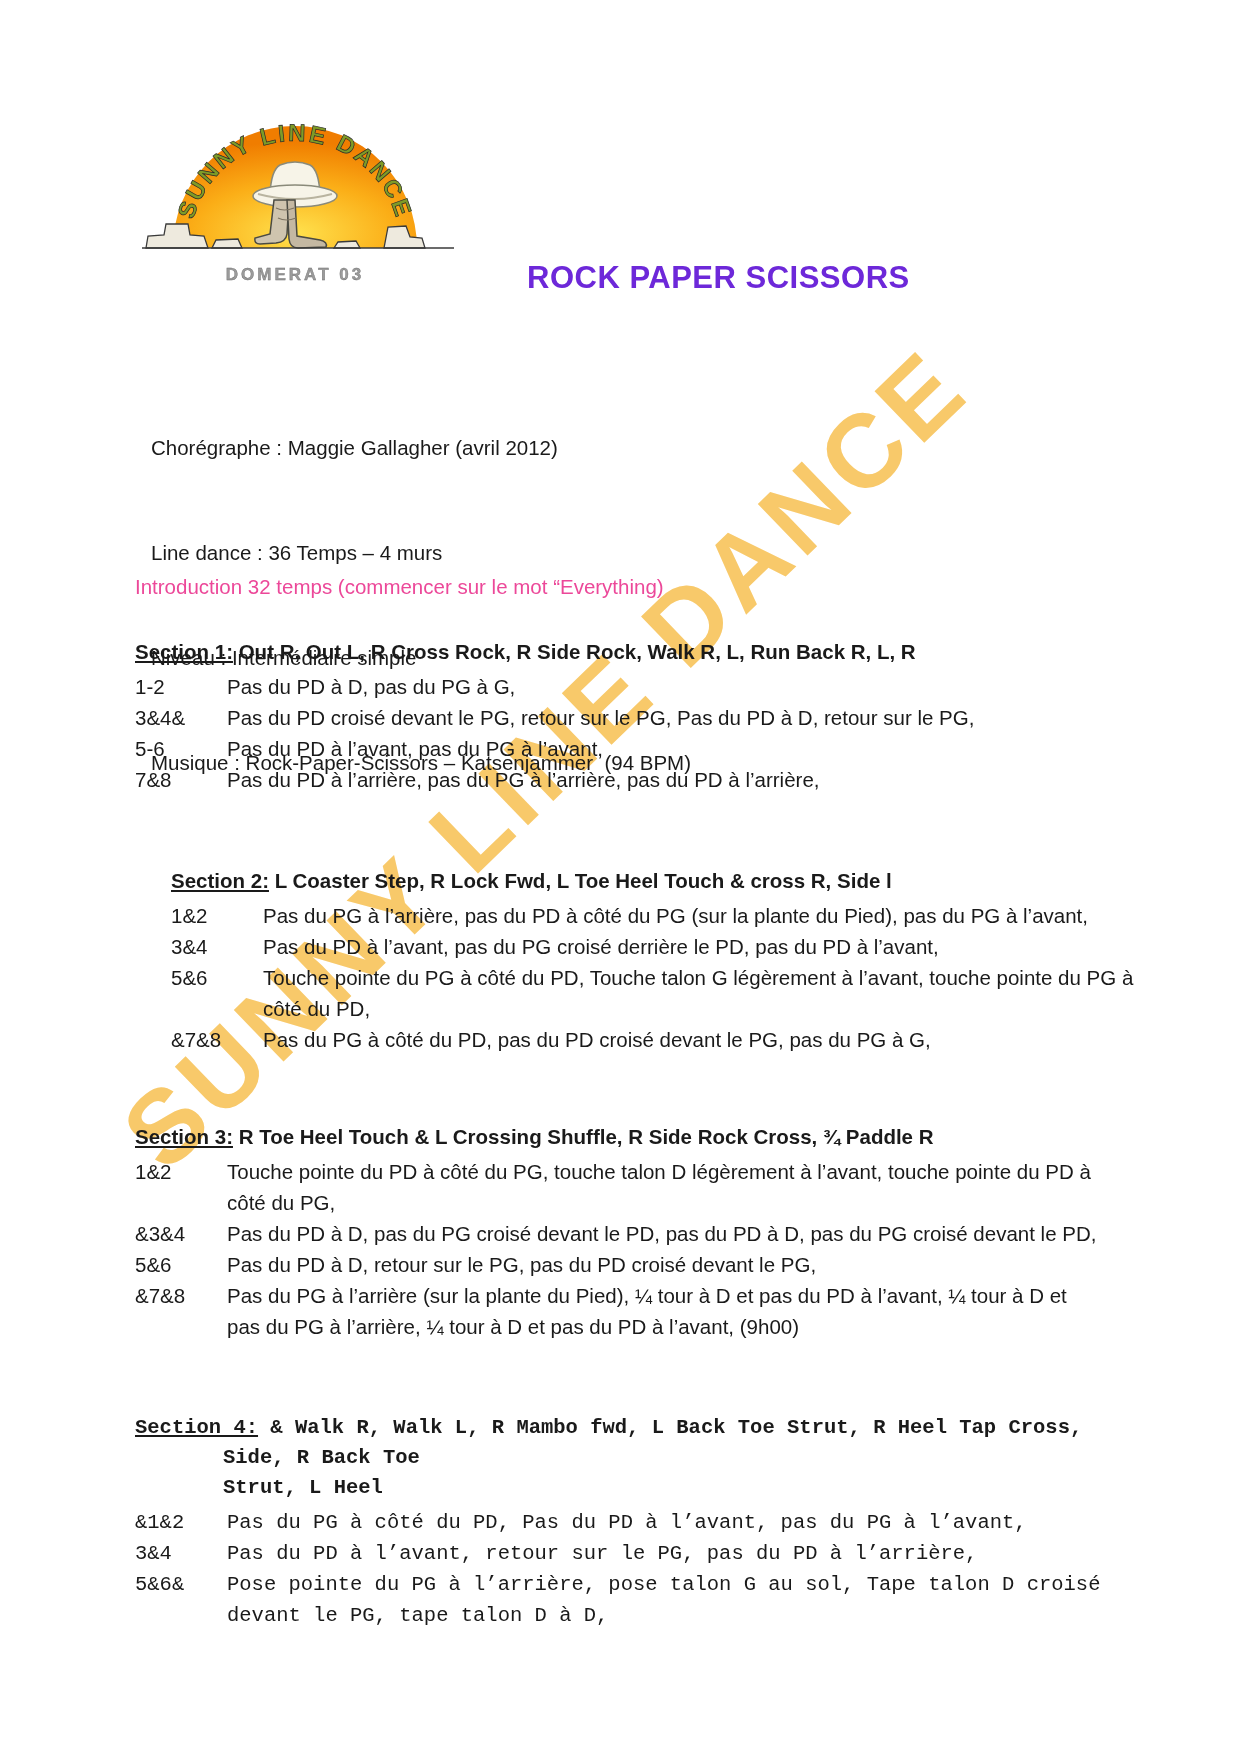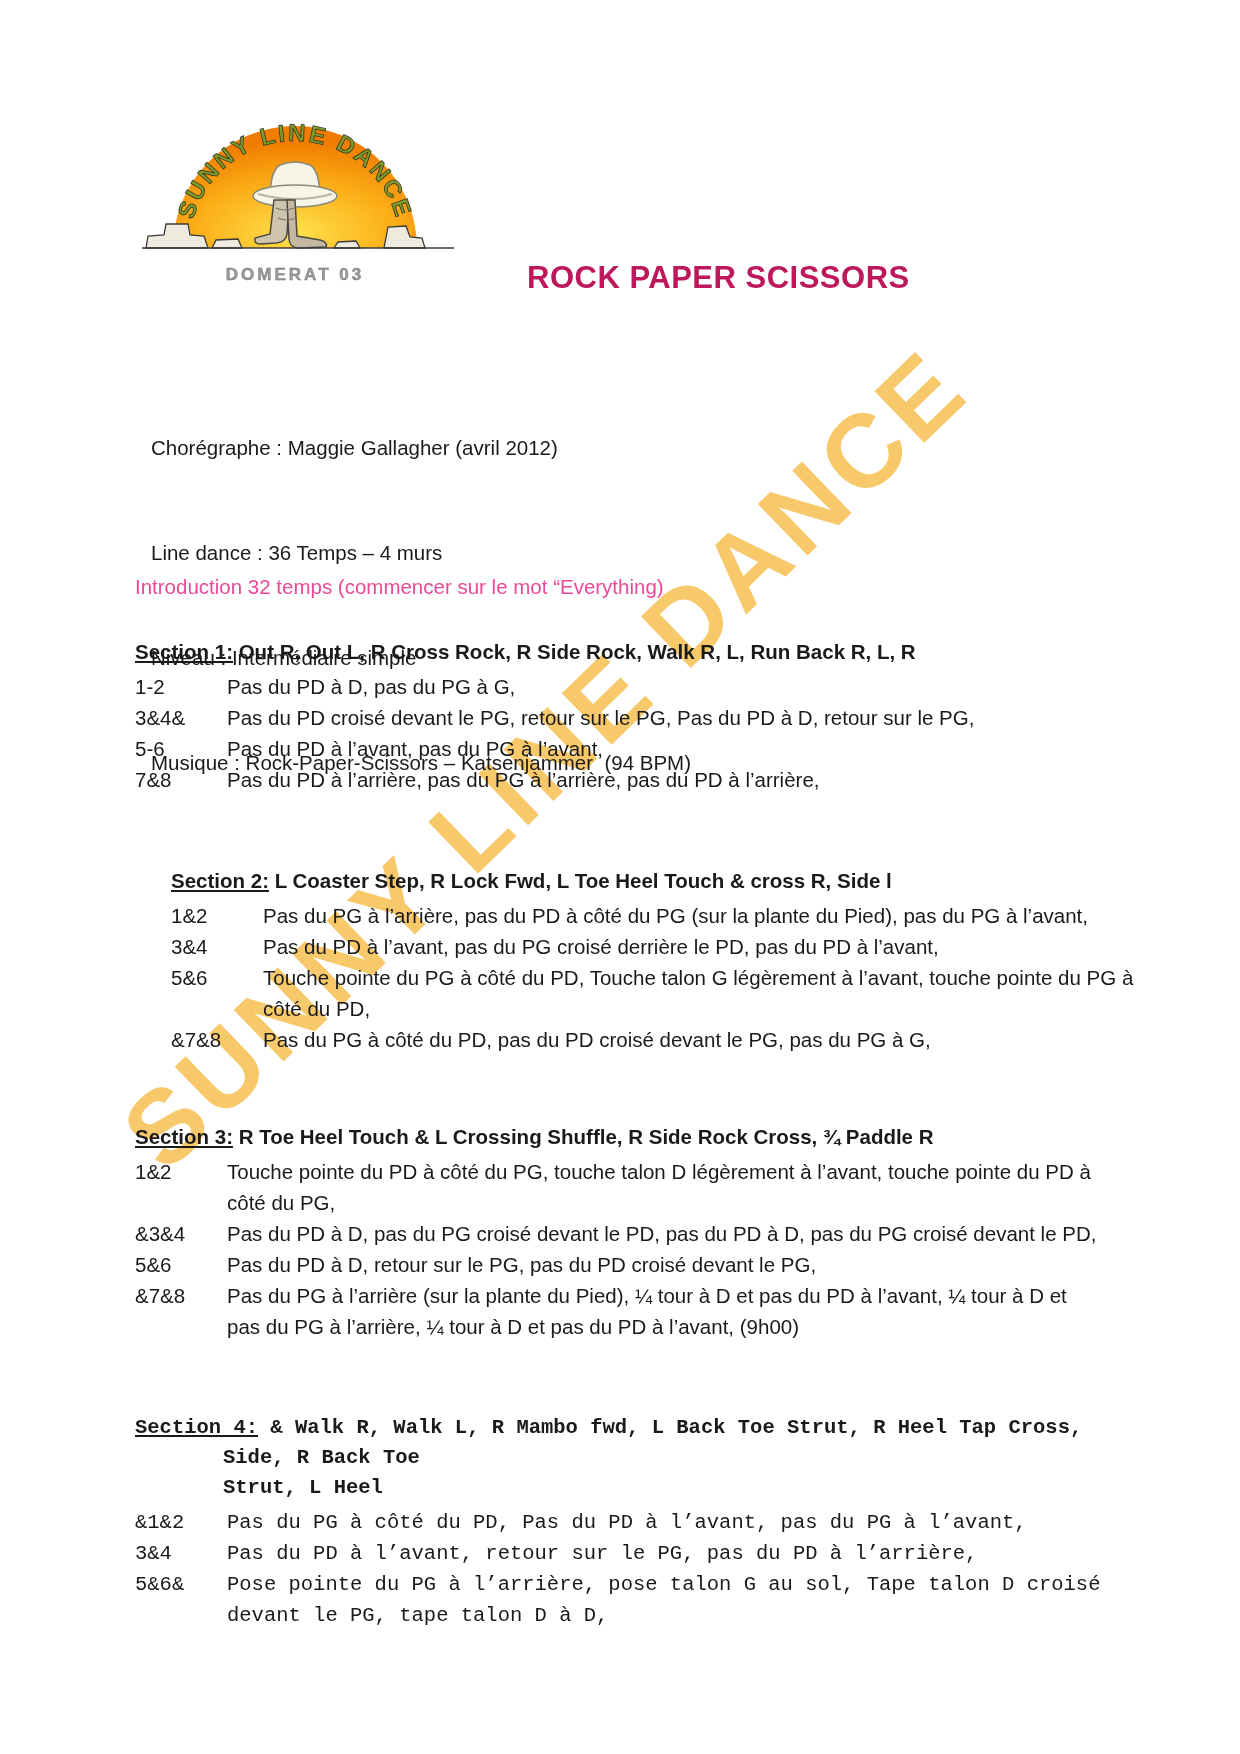--- a/index.html
+++ b/index.html
@@ -10,21 +10,21 @@
     font-family:"Liberation Sans", sans-serif; color:#1a1a1a;
   }
   .watermark {
     position:absolute; top:700px; left:-75px; width:1240px;
     text-align:center; white-space:nowrap;
     font-size:104px; font-weight:bold; letter-spacing:6px;
     color:#f8c96a; transform:rotate(-44deg); z-index:0;
   }
   .layer { position:absolute; z-index:1; }
   .logo-box { left:138px; top:96px; width:320px; height:198px; }
-  .doc-title { left:527px; top:260px; font-size:31px; font-weight:bold; color:#be185d; letter-spacing:0.5px; }
+  .doc-title { left:527px; top:260px; font-size:31px; font-weight:bold; color:#6d28d9; letter-spacing:0.5px; }
   .info { left:151px; top:360px; font-size:20.5px; line-height:35px; white-space:pre-wrap; }
   .intro { left:135px; top:575px; font-size:20.5px; font-weight:normal; color:#ec4899; }
   .section { left:135px; width:968px; }
   .sec1 { top:637px; } .sec2 { top:866px;margin-left:36px; } .sec3 { top:1122px; } .sec4 { top:1413px;font-family:Liberation Mono, monospace; }
   .sec-head { font-size:20.5px; font-weight:bold; line-height:30px; margin-bottom:4px;
               padding-left:88px; text-indent:-88px; }
   .sec-head .sec-label { text-decoration:underline; }
   .sec-head .sec-title2 { display:block; padding-left:0; text-indent:0; }
   .step { display:flex; font-size:20.5px; line-height:31px;gap:24px; }
   .step .count { flex:0 0 68px; }

